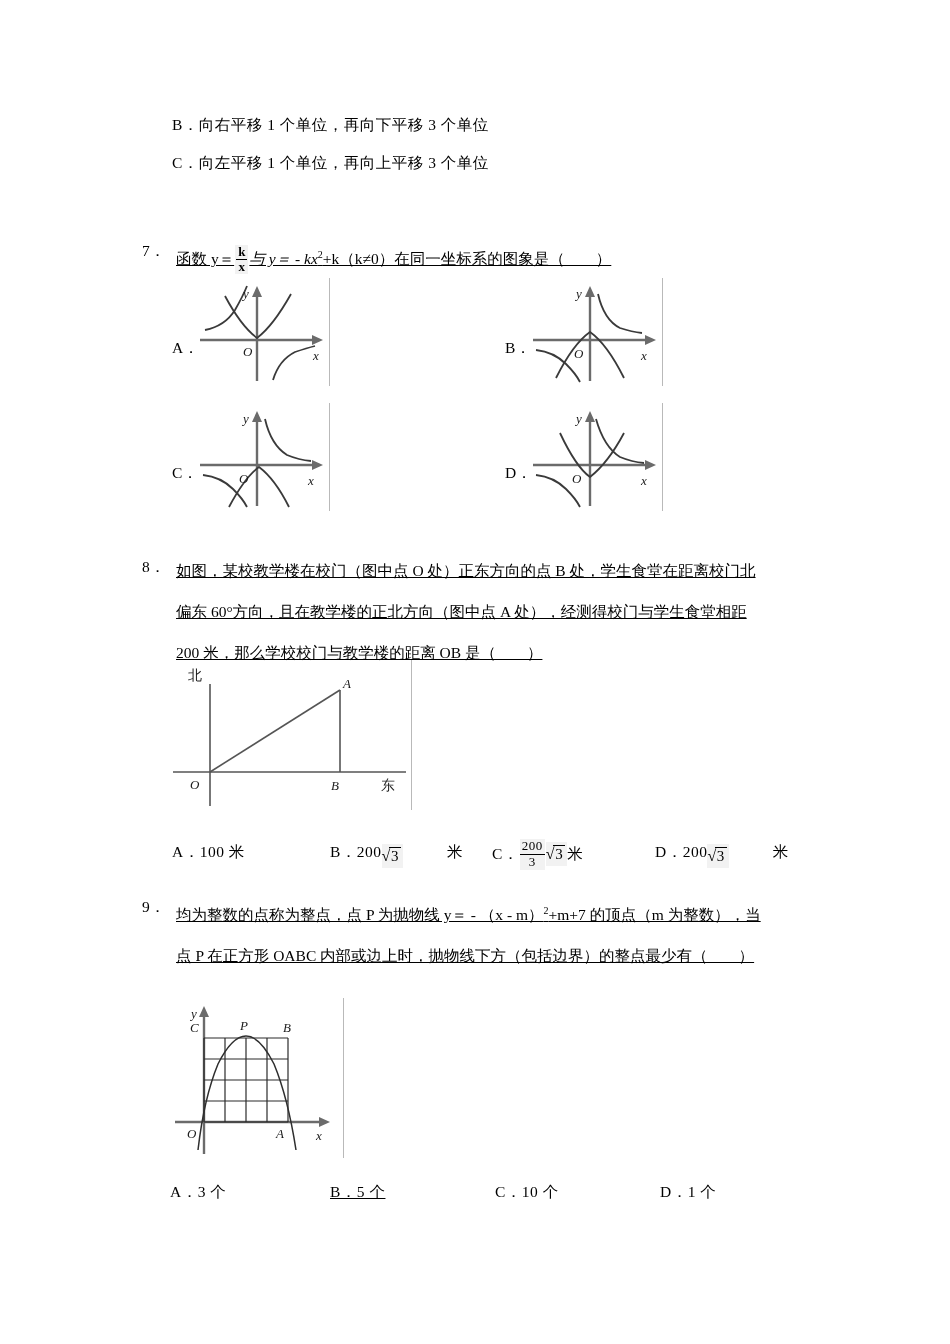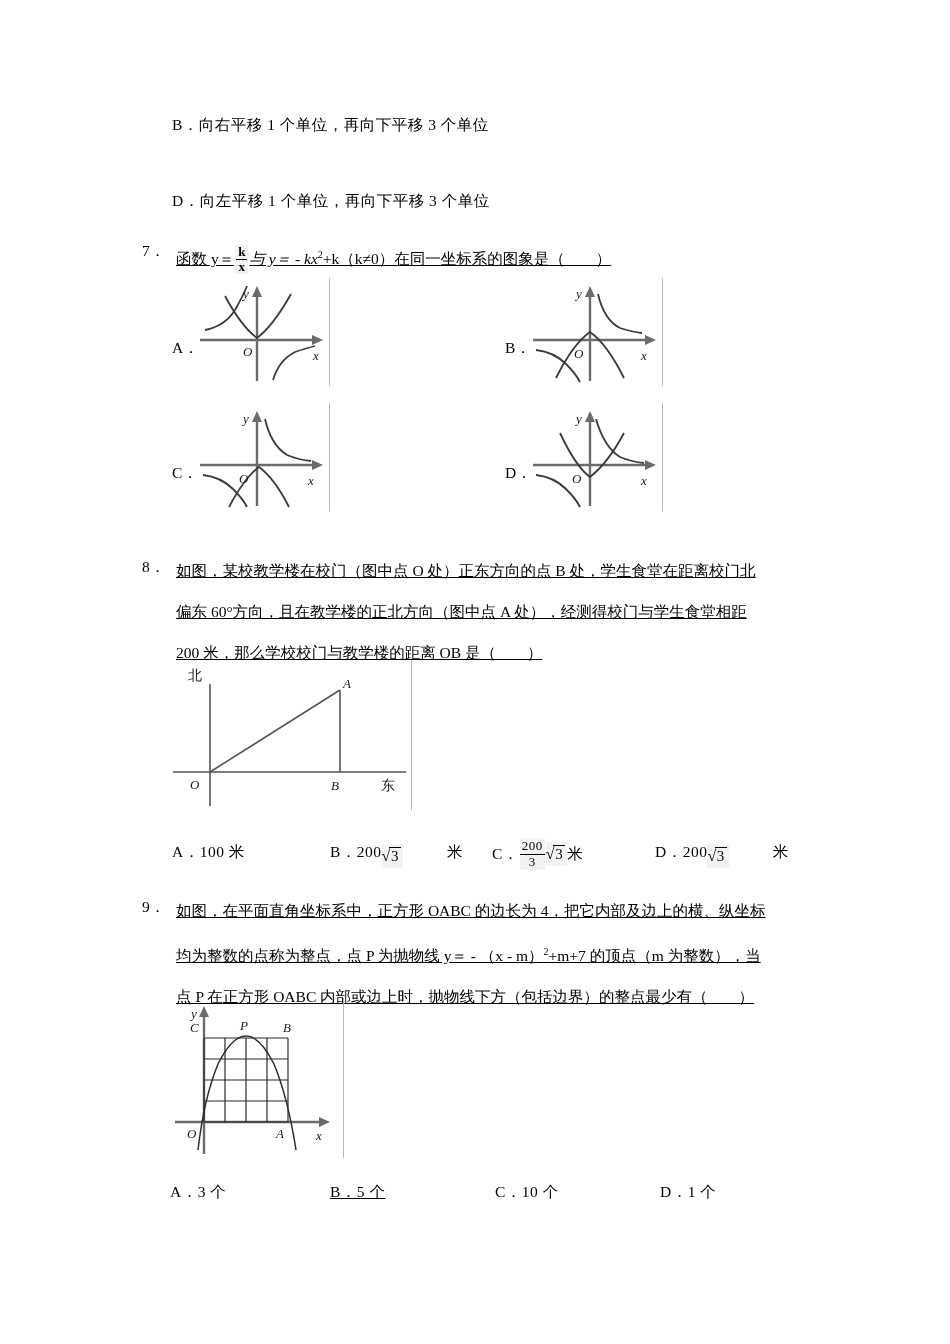--- a/index.html
+++ b/index.html
@@ -125,21 +125,21 @@
     position: absolute;
     font-size: 15.5px;
   }
 </style>
 </head>
 <body>
 
 <div class="page">
 
   <div class="opt-line" style="left:172px; top:113px;">B．向右平移 1 个单位，再向下平移 3 个单位</div>
-  <div class="opt-line" style="left:172px; top:189px;">D．向左平移 1 个单位，再向下平移 3 个单位</div>
+  <div class="opt-line" style="left:172px; top:151px;">C．向左平移 1 个单位，再向上平移 3 个单位</div>
 
   <div class="q-block" style="left:142px; top:232px; width:680px;">
     <span class="q-num">7．</span>
     <div class="q-body">
       <p class="nowrap"><span>函数 y＝</span><span class="frac"><span class="num">k</span><span class="den">x</span></span><span class="ital">与 y＝ - kx</span><sup>2</sup><span>+k（k≠0）在同一坐标系的图象是（　　）</span></p>
     </div>
   </div>
 
   <div class="optlabel" style="left:172px; top:338px;">A．</div>
   <div class="fig" style="left:195px; top:278px;">
@@ -237,21 +237,20 @@
 
   <div class="opt-line" style="left:330px; top:840px;"><span>B．</span><span>200</span><span class="sqrt"><span class="rad">√</span><span class="rv">3</span></span><span style="margin-left:44px;">米</span></div>
 
   <div class="opt-line" style="left:492px; top:840px;"><span>C．</span><span class="frac-plain" style="background:#f2f2f2;"><span class="num">200</span><span class="den">3</span></span><span class="sqrt" style="top:0;"><span class="rad">√</span><span class="rv">3</span></span><span>米</span></div>
 
   <div class="opt-line" style="left:655px; top:840px;"><span>D．</span><span>200</span><span class="sqrt"><span class="rad">√</span><span class="rv">3</span></span><span style="margin-left:44px;">米</span></div>
 
   <div class="q-block" style="left:142px; top:888px; width:682px;">
     <span class="q-num">9．</span>
     <div class="q-body">
-      <p>如图，在平面直角坐标系中，正方形 OABC 的边长为 4，把它内部及边上的横、纵坐标</p>
       <p><span>均为整数的点称为整点，点 P 为抛物线 y＝ - （x - m）</span><sup>2</sup><span>+m+7 的顶点（m 为整数），当</span></p>
       <p>点 P 在正方形 OABC 内部或边上时，抛物线下方（包括边界）的整点最少有（　　）</p>
     </div>
   </div>
 
   <div class="fig" style="left:170px; top:998px;">
     <svg width="175" height="160" viewBox="0 0 175 160">
 
       <line class="axis" x1="5" y1="124" x2="152" y2="124"></line>
       <polygon points="160,124 149,119 149,129" fill="#6b6b6b"></polygon>

